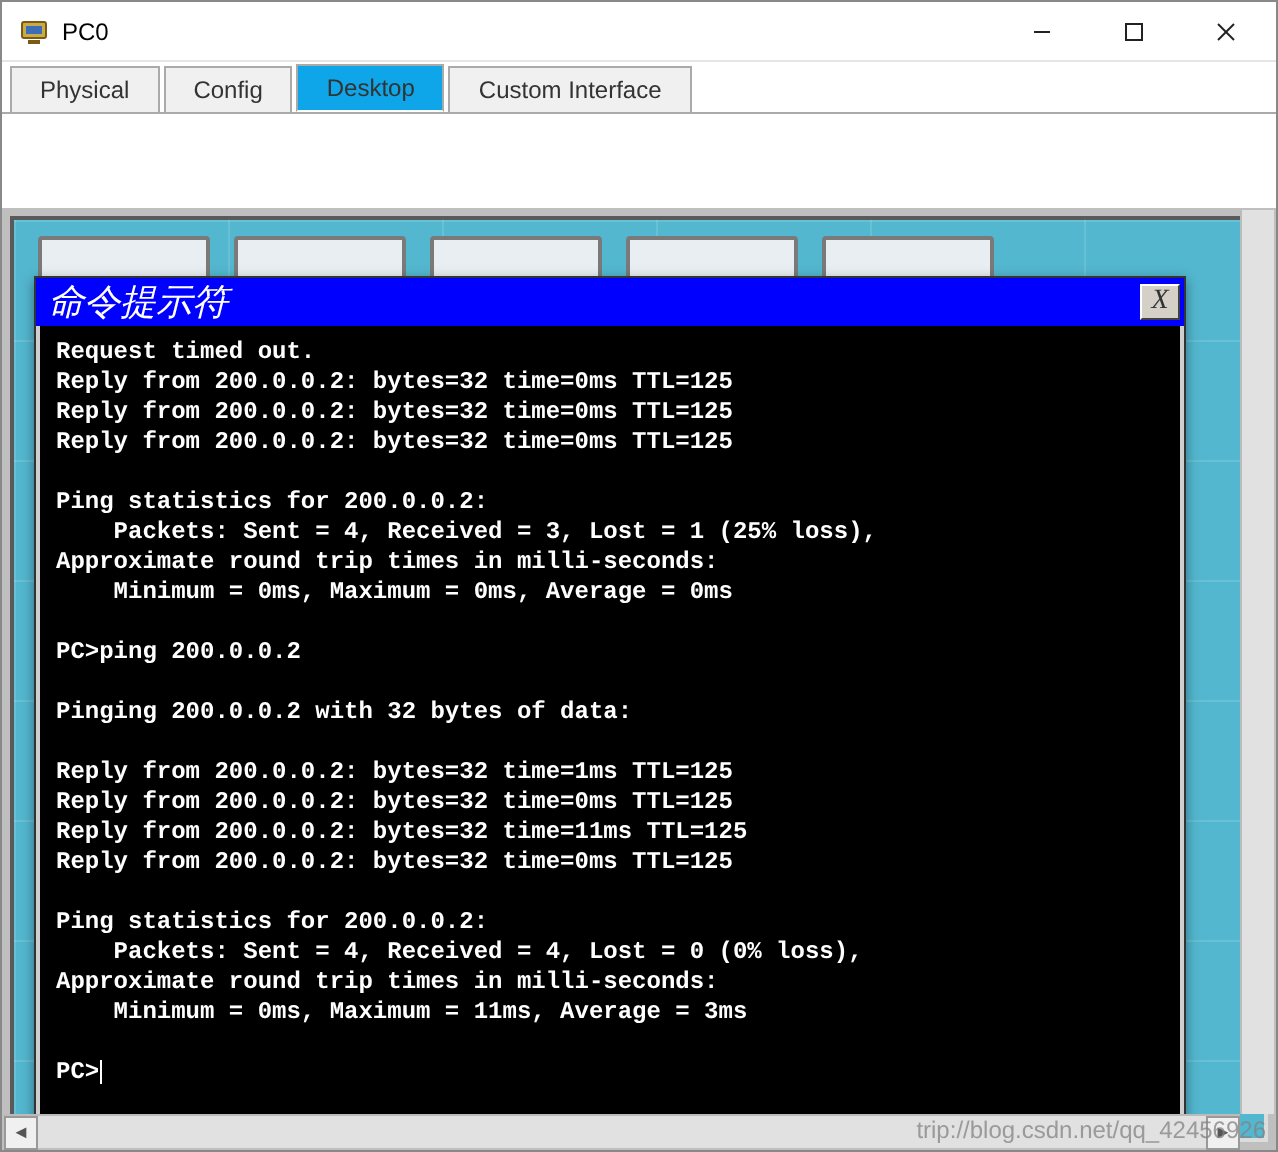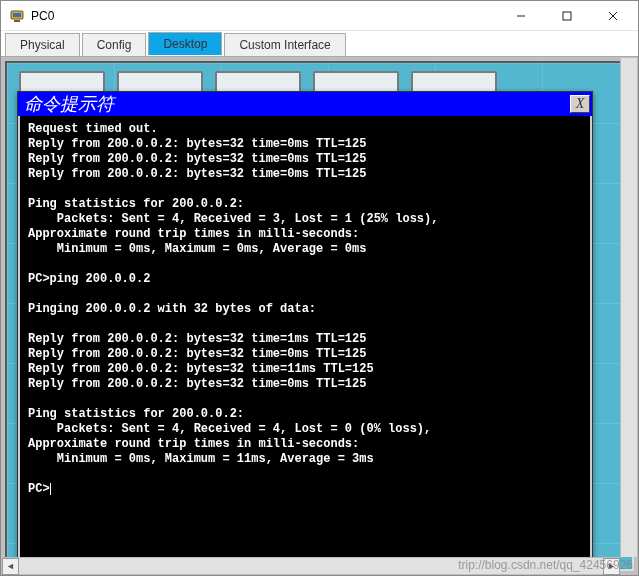--- a/index.html
+++ b/index.html
@@ -57,20 +57,21 @@
     background: #0ea5e9;
     font-weight: normal;
     border-bottom: 1px solid #fff;
   }
   .desktop-area {
     flex: 1;
     background: #bfbfbf;
     padding: 4px;
     position: relative;
     overflow: hidden;
+    margin-top: 47px;
   }
   .desktop-inner {
     width: 100%; height: 100%;
     border: 2px solid #808080;
     border-top-color: #5a5a5a; border-left-color: #5a5a5a;
     border-right-color: #dcdcdc; border-bottom-color: #dcdcdc;
     background: #53b7cf;
     background-image:
       linear-gradient(90deg, rgba(255,255,255,0.12) 1px, transparent 1px),
       linear-gradient(rgba(255,255,255,0.12) 1px, transparent 1px);

